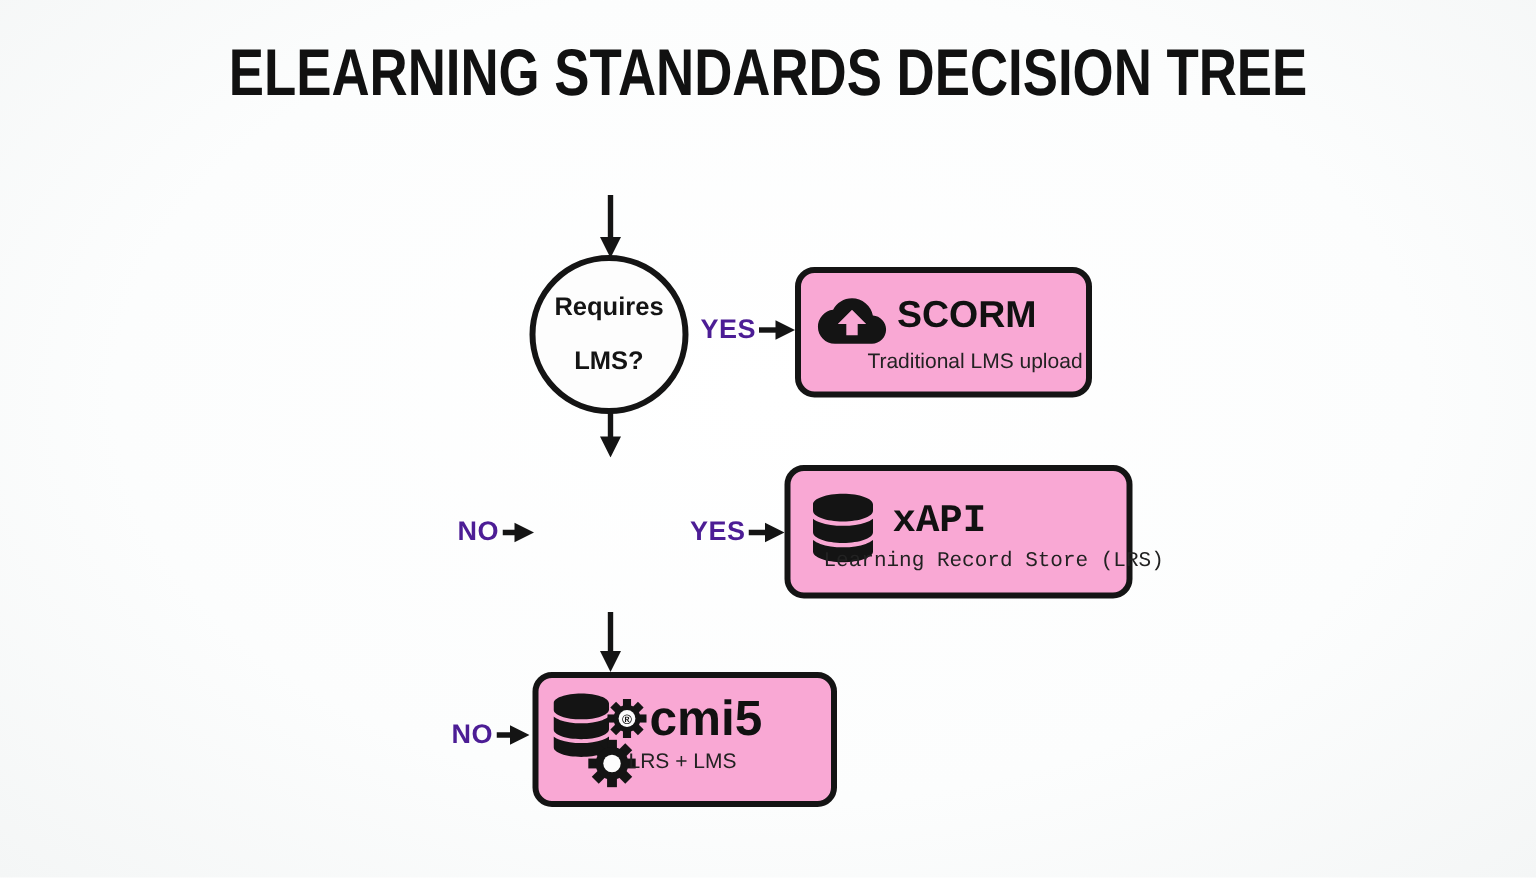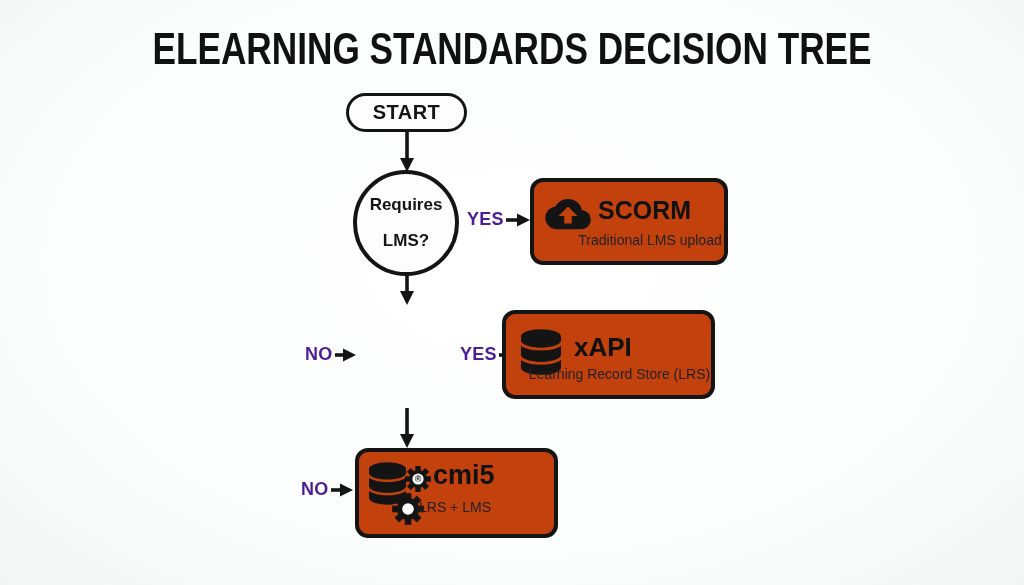--- a/index.html
+++ b/index.html
@@ -32,30 +32,30 @@
     border:4px solid #141414;background:#fdfdfd;box-sizing:border-box;
     display:flex;flex-direction:column;align-items:center;justify-content:center;
     font-size:17px;font-weight:800;line-height:1.18;text-align:center;
   }
   .decision.d1{left:353px;top:170px;gap:16px;}
   .decision.d2{left:354px;top:304px;}
 
   
   .outcome{
     position:absolute;border:4px solid #141414;border-radius:13px;
-    background:#c2410c;box-sizing:border-box;
+    background:#f9a8d4;box-sizing:border-box;
   }
   .outcome.scorm{left:530px;top:178px;width:198px;height:87px;}
-  .outcome.xapi{left:502px;top:310px;width:213px;height:89px;}
+  .outcome.xapi{left:523px;top:310px;width:232px;height:89px;font-family:Liberation Mono, monospace;}
   .outcome.cmi5{left:355px;top:448px;width:203px;height:90px;}
 
   .outcome .o-title{position:absolute;font-weight:800;color:#111;white-space:nowrap;}
   .scorm .o-title{left:64px;top:14px;font-size:25px;}
   .xapi  .o-title{left:68px;top:18px;font-size:26px;}
-  .cmi5  .o-title{left:74px;top:8px;font-size:27px;}
+  .cmi5  .o-title{left:74px;top:8px;font-size:33px;}
 
   .o-sub{
     position:absolute;font-size:14px;font-weight:400;color:#222;white-space:nowrap;
   }
   .scorm .o-sub{left:0;right:0;bottom:13px;text-align:center;padding-left:42px;}
   .xapi  .o-sub{left:0;right:0;bottom:13px;text-align:center;padding-left:22px;}
   .cmi5  .o-sub{left:60px;top:46px;line-height:19px;text-align:right;}
 
   
   .icon{position:absolute;display:block;}
@@ -79,23 +79,20 @@
   
   .vconn{position:absolute;}
 </style>
 </head>
 <body>
 
 <div class="canvas">
 
   <h1 class="title">ELEARNING STANDARDS DECISION TREE</h1>
 
-  <div class="start">
-    <span>START</span>
-  </div>
 
   <svg class="vconn" style="left:398px;top:130px" width="18" height="42">
     <line x1="9" y1="0" x2="9" y2="30" stroke="#141414" stroke-width="3.6"></line>
     <polygon points="2,28 16,28 9,42" fill="#141414"></polygon>
   </svg>
 
   <div class="decision d1">
     <span>Requires</span>
     <span>LMS?</span>
   </div>

